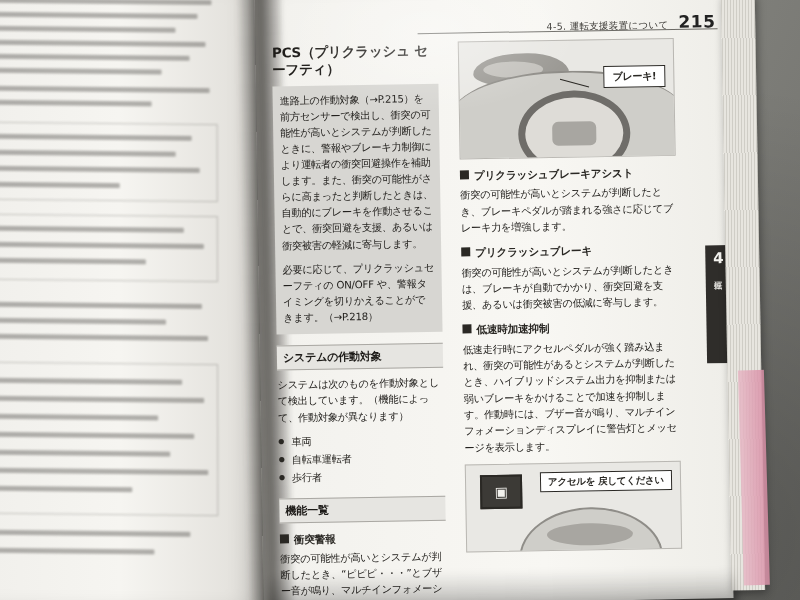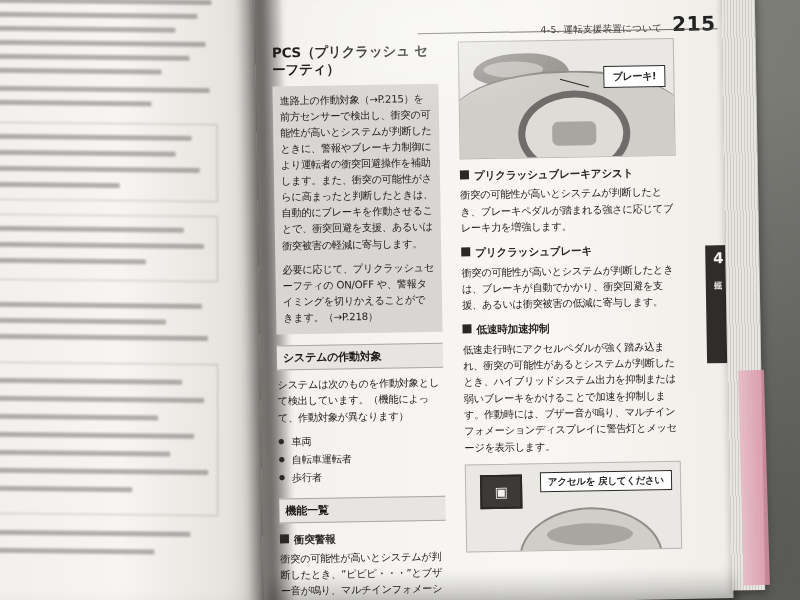--- a/index.html
+++ b/index.html
@@ -145,21 +145,21 @@
     align-items: baseline;
     gap: 10px;
   }
   .hdr .crumb {
     font-size: 9.5px;
     letter-spacing: .3px;
     color: #3a3834;
     white-space: nowrap;
   }
   .hdr .pageno {
-    font-size: 20px;
+    font-size: 17px;
     font-weight: bold;
     color: #222;
     letter-spacing: .5px;
   }
   .hdr-rule {
     position: absolute;
     right: 6px;
     top: 31px;
     width: 300px;
     height: 1px;

